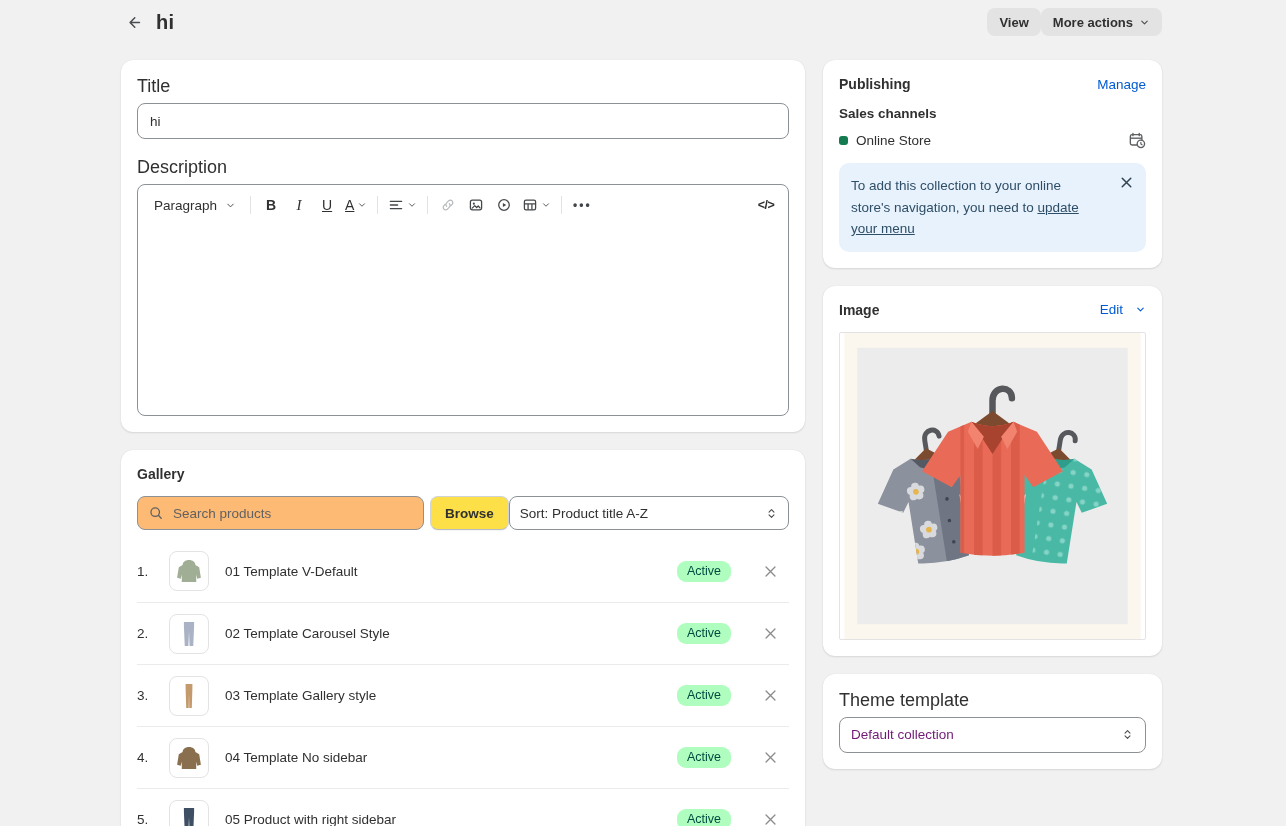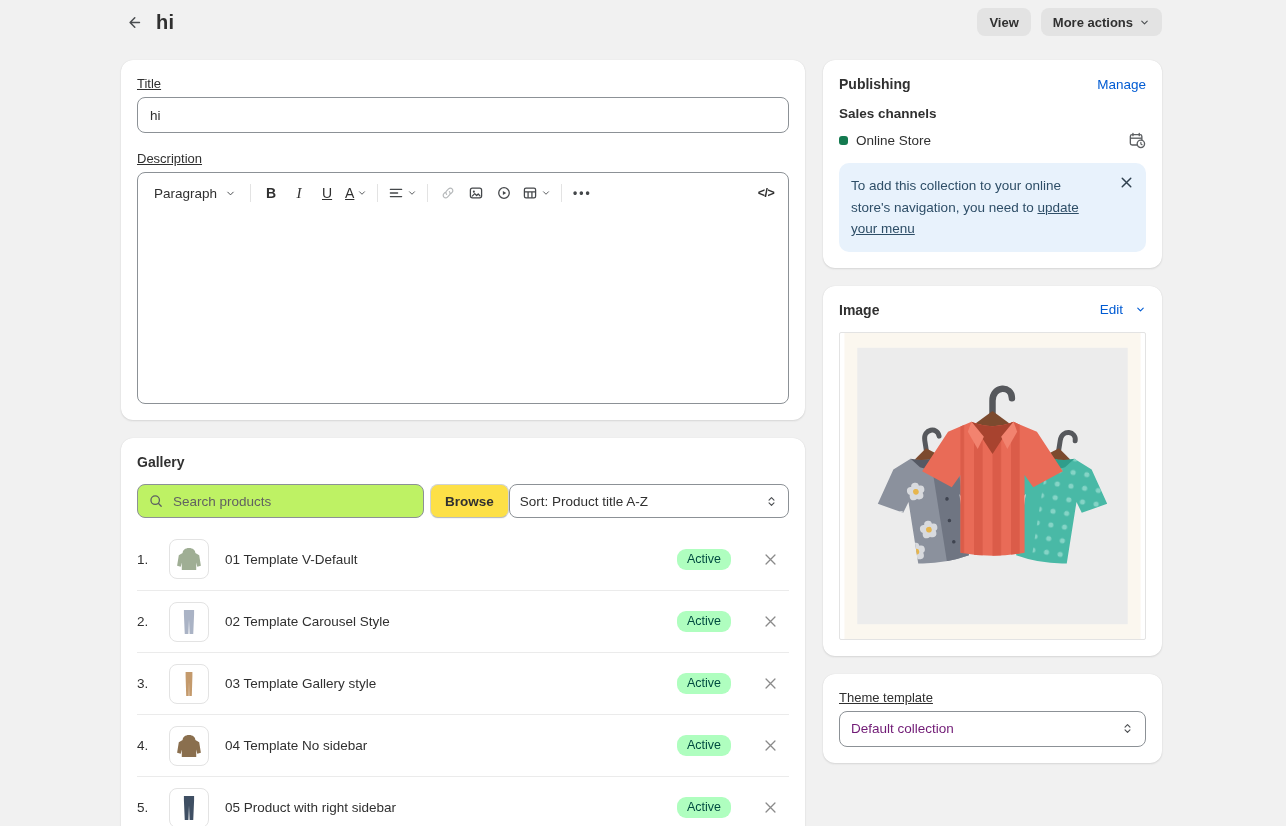--- a/index.html
+++ b/index.html
@@ -13,39 +13,39 @@
   .page { width:1286px; height:826px; overflow:hidden; position:relative; }
 
   
   .topbar {
     height:44px; display:flex; align-items:center; justify-content:space-between;
     padding:0 124px 0 121px;
   }
   .topbar-left { display:flex; align-items:center; gap:10px; }
   .back-btn { background:none; border:none; cursor:pointer; padding:4px; display:flex; align-items:center; color:#4a4d50; }
   .page-title { font-size:20px; font-weight:700; margin:0; color:#303030; letter-spacing:.2px; }
-  .topbar-right { display:flex; align-items:center; gap:10px; }
+  .topbar-right { display:flex; align-items:center; }
   .btn-gray {
     background:#e3e3e3; border:none; border-radius:8px; height:28px; padding:0 12px;
     font-size:13px; font-weight:600; color:#303030; cursor:pointer;
     display:inline-flex; align-items:center; gap:6px;
     font-family:inherit;
   }
 
   
   .content { display:flex; gap:18px; padding:16px 124px 0 121px; align-items:flex-start; }
   .col-main { width:684px; display:flex; flex-direction:column; gap:18px; }
   .col-side { width:341px; display:flex; flex-direction:column; gap:18px; }
   .card {
     background:#fff; border-radius:12px; padding:16px;
     box-shadow:0 1px 2px rgba(31,33,36,.12), 0 0 1px rgba(0,0,0,.1);
   }
 
   
-  .field-label { display:block; font-size:13px; color:#303030; margin-bottom:6px;text-decoration:underline; }
+  .field-label { display:block; font-size:18px; color:#303030; margin-bottom:6px; }
   .text-input {
     width:100%; height:36px; border:1px solid #8c9196; border-radius:8px;
     padding:0 12px; font-size:13.5px; color:#303030; font-family:inherit; background:#fff; outline:none;
   }
   .desc-block { margin-top:18px; }
   .editor { border:1px solid #8c9196; border-radius:8px; height:232px; display:flex; flex-direction:column; overflow:hidden; }
   .toolbar { display:flex; align-items:center; height:40px; padding:0 8px; flex:none; }
   .tb-btn {
     background:none; border:none; cursor:pointer; color:#303030; font-family:inherit;
     display:inline-flex; align-items:center; justify-content:center; gap:3px;
@@ -59,21 +59,21 @@
   .tb-textcolor span { text-decoration:underline; }
   .tb-dots { letter-spacing:2px; font-weight:700; font-size:12px; color:#44474a; }
   .tb-code { margin-left:auto; font-weight:600; font-size:12.5px; color:#303030; letter-spacing:-.5px; }
   .editor-body { flex:1; }
 
   
   .section-heading { font-size:14px; font-weight:700; margin:0 0 14px; color:#303030; }
   .search-row { display:flex; align-items:center; }
   .search-box {
     width:302px; height:34px; border:1px solid #8c9196; border-radius:8px;
-    display:flex; align-items:center; gap:7px; padding:0 10px; background:#bef264;
+    display:flex; align-items:center; gap:7px; padding:0 10px; background:#fdba74;
   }
   .search-box input { border:none; outline:none; flex:1; font-size:13.5px; font-family:inherit; color:#303030; background:transparent; }
   .search-box input::placeholder { color:#616161; }
   .btn-browse {
     margin-left:6px; height:34px; padding:0 14px; background:#fde047;
     border:1px solid #d0d3d6; border-bottom-color:#b9bdc1; border-radius:8px;
     font-size:13.5px; font-weight:600; color:#303030; cursor:pointer; font-family:inherit;
     box-shadow:0 1px 0 rgba(0,0,0,.04);
   }
   .sort-select {

